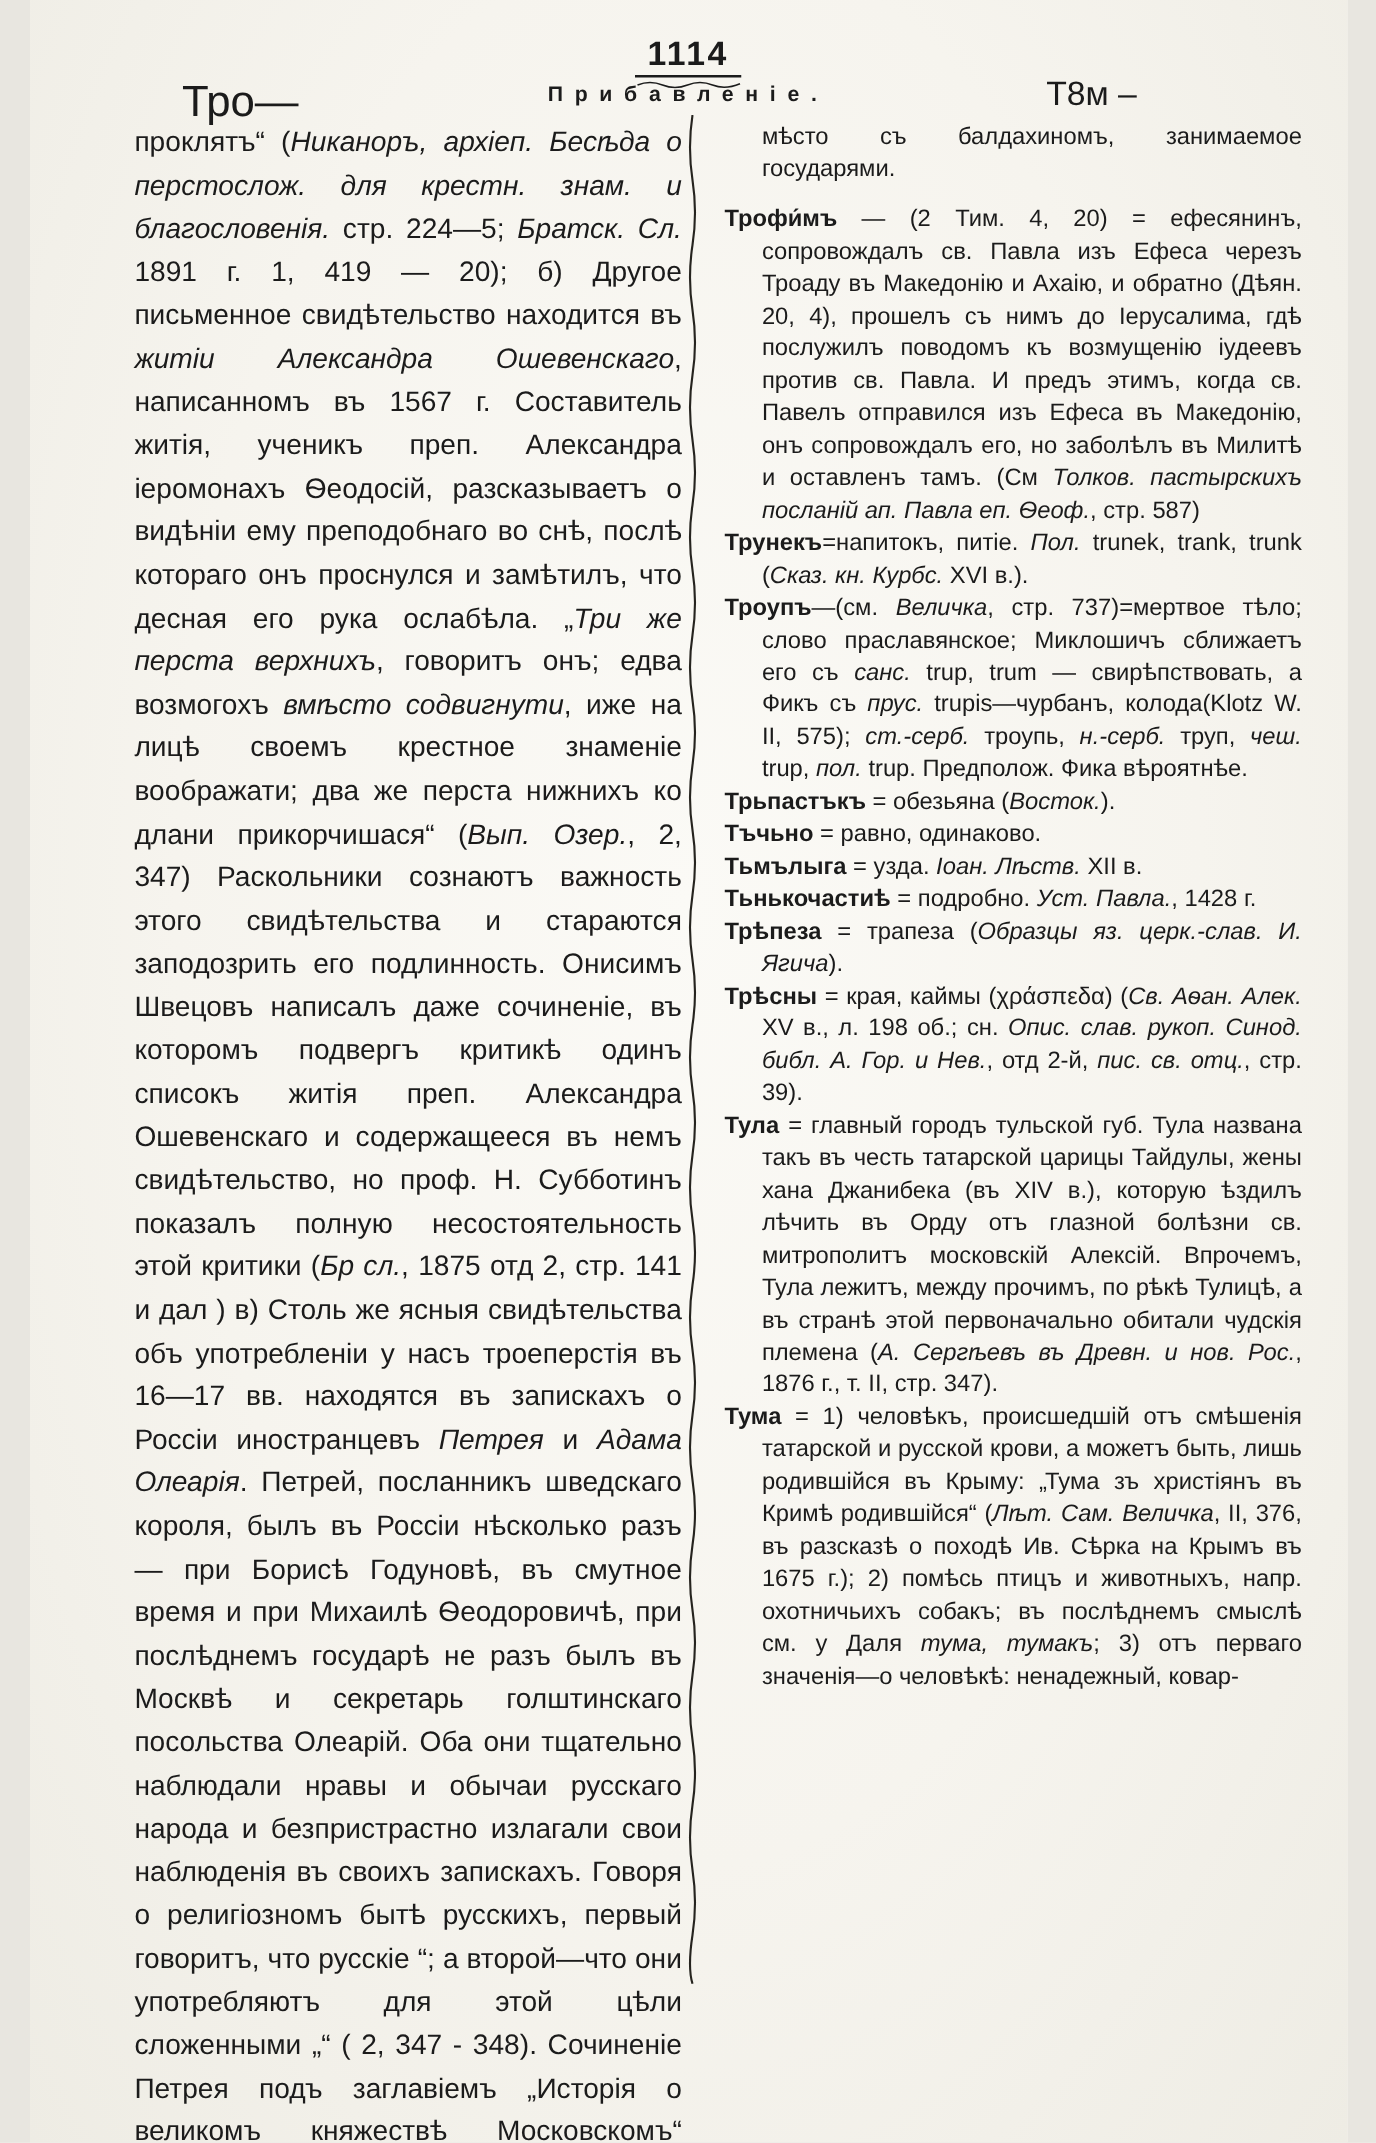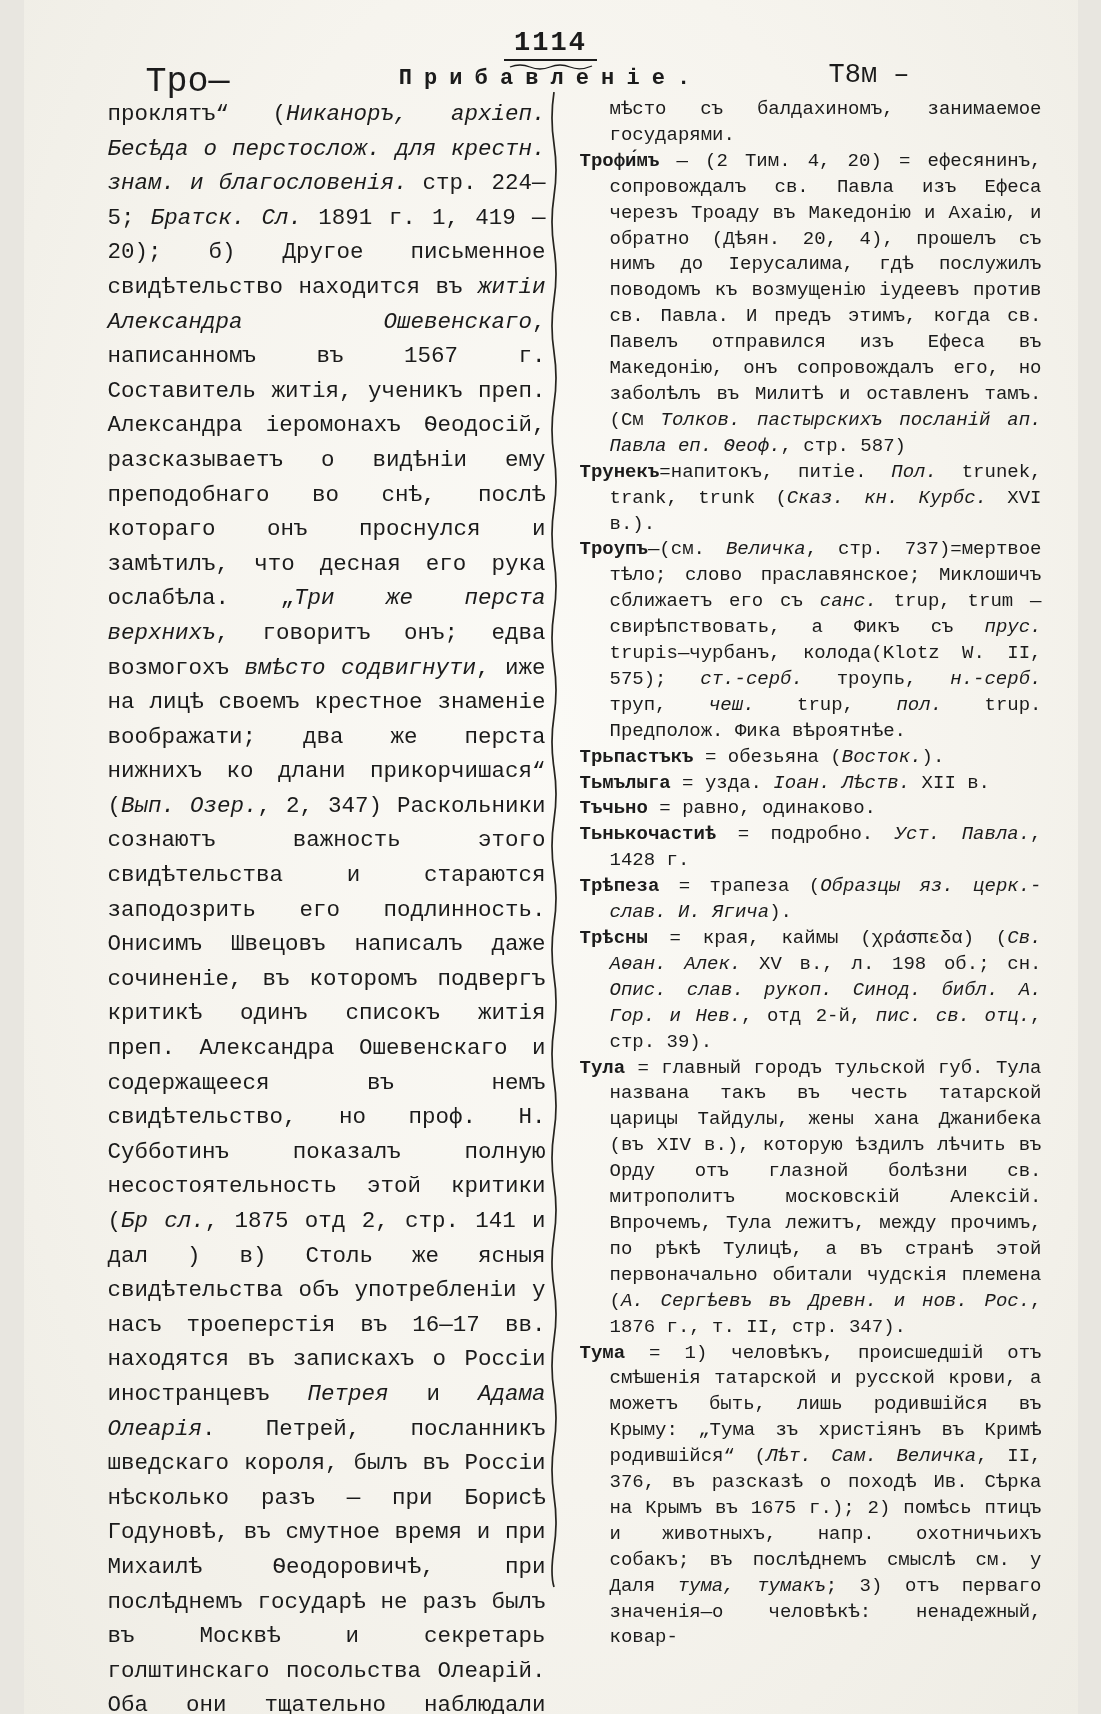--- a/index.html
+++ b/index.html
@@ -3,44 +3,44 @@
 <meta charset="utf-8">
 <style>
   html,body{margin:0;padding:0;background:#e8e6e0;}
   .page{
     position:relative;
     width:1054px;height:1714px;
     margin:0 auto;
     background:#f7f6f1;
     background-image:radial-gradient(ellipse at 50% 42%, #fbfaf6 0%, #f6f4ee 55%, #eeece4 100%);
     color:#1b1b1b;
-    font-family:Liberation Mono, monospace;
+    font-family:Liberation Sans, sans-serif;
     overflow:hidden;
   }
   
   .pageno-wrap{position:absolute;top:28px;left:0;width:100%;text-align:center;}
   .pageno{
     display:inline-block;
     font-size:27px;font-weight:bold;letter-spacing:2px;
     padding:0 10px 1px 10px;
     border-bottom:2px solid #1b1b1b;
   }
   .flourish{display:block;margin:1px auto 0 auto;}
   .runhead-left{position:absolute;top:62px;left:122px;font-size:35px;}
   .runhead-center{position:absolute;top:66px;left:0;width:100%;text-align:center;
-    font-size:22px;font-weight:bold;letter-spacing:0.55em;}
+    font-size:17px;font-weight:bold;letter-spacing:0.55em;}
   .runhead-right{position:absolute;top:60px;right:168px;font-size:27px;}
   
   .col{position:absolute;top:97px;text-align:justify;}
   .col-left{left:84px;width:438px;font-size:22.5px;line-height:34.6px;}
   .col-right{left:556px;width:462px;font-size:19px;line-height:25.9px;}
   .col p{margin:0;}
   .cont-left{text-indent:0;}
   .entry{padding-left:30px;text-indent:-30px;margin-top:4px;}
-  .col-right .cont{padding-left:30px;margin-bottom:0;}
+  .col-right .cont{padding-left:30px;margin-bottom:14px;}
   .hw{font-weight:bold;}
   i{font-style:italic;}
   
   .divider{position:absolute;left:524px;top:92px;}
 </style>
 </head>
 <body>
 
 <div class="page">
 
@@ -63,22 +63,22 @@
     <p class="cont-left">проклятъ“ (<i>Никаноръ, архіеп. Бесѣда о перстослож. для крестн. знам. и благословенія.</i> стр. 224—5; <i>Братск. Сл.</i> 1891 г. 1, 419 — 20); б) Другое письменное свидѣтельство находится въ <i>житіи Александра Ошевенскаго</i>, написанномъ въ 1567 г. Составитель житія, ученикъ преп. Александра іеромонахъ Ѳеодосій, разсказываетъ о видѣніи ему преподобнаго во снѣ, послѣ котораго онъ проснулся и замѣтилъ, что десная его рука ослабѣла. „<i>Три же перста верхнихъ</i>, говоритъ онъ; едва возмогохъ <i>вмѣсто содвигнути</i>, иже на лицѣ своемъ крестное знаменіе воображати; два же перста нижнихъ ко длани прикорчишася“ (<i>Вып. Озер.</i>, 2, 347) Раскольники сознаютъ важность этого свидѣтельства и стараются заподозрить его подлинность. Онисимъ Швецовъ написалъ даже сочиненіе, въ которомъ подвергъ критикѣ одинъ списокъ житія преп. Александра Ошевенскаго и содержащееся въ немъ свидѣтельство, но проф. Н. Субботинъ показалъ полную несостоятельность этой критики (<i>Бр сл.</i>, 1875 отд 2, стр. 141 и дал ) в) Столь же ясныя свидѣтельства объ употребленіи у насъ троеперстія въ 16—17 вв. находятся въ запискахъ о Россіи иностранцевъ <i>Петрея</i> и <i>Адама Олеарія</i>. Петрей, посланникъ шведскаго короля, былъ въ Россіи нѣсколько разъ — при Борисѣ Годуновѣ, въ смутное время и при Михаилѣ Ѳеодоровичѣ, при послѣднемъ государѣ не разъ былъ въ Москвѣ и секретарь голштинскаго посольства Олеарій. Оба они тщательно наблюдали нравы и обычаи русскаго народа и безпристрастно излагали свои наблюденія въ своихъ запискахъ. Говоря о религіозномъ бытѣ русскихъ, первый говоритъ, что русскіе “; а второй—что они употребляютъ для этой цѣли сложенными „“ ( 2, 347 - 348). Сочиненіе Петрея подъ заглавіемъ „Исторія о великомъ княжествѣ Московскомъ“ напечатано въ  за 1865—1867 гг. въ отд. IV, а Олеарія „Описаніе путешествія Голштинскаго посольства въ Московію“ тамъ же за 1868—70 гг.</p>
 
   </div>
 
   <div class="col col-right">
     <p class="cont">мѣсто съ балдахиномъ, занимаемое государями.</p>
     <p class="entry"><span class="hw">Трофи́мъ</span><span> — (2 Тим. 4, 20) = ефесянинъ, сопровождалъ св. Павла изъ Ефеса черезъ Троаду въ Македонію и Ахаію, и обратно (Дѣян. 20, 4), прошелъ съ нимъ до Іерусалима, гдѣ послужилъ поводомъ къ возмущенію іудеевъ против св. Павла. И предъ этимъ, когда св. Павелъ отправился изъ Ефеса въ Македонію, онъ сопровождалъ его, но заболѣлъ въ Милитѣ и оставленъ тамъ. (См <i>Толков. пастырскихъ посланій ап. Павла еп. Ѳеоф.</i>, стр. 587)</span></p>
     <p class="entry"><span class="hw">Трунекъ</span><span>=напитокъ, питіе. <i>Пол.</i> trunek, trank, trunk (<i>Сказ. кн. Курбс.</i> XVI в.).</span></p>
     <p class="entry"><span class="hw">Троупъ</span><span>—(см. <i>Величка</i>, стр. 737)=мертвое тѣло; слово праславянское; Миклошичъ сближаетъ его съ <i>санс.</i> trup, trum — свирѣпствовать, а Фикъ съ <i>прус.</i> trupis—чурбанъ, колода(Klotz W. II, 575); <i>ст.-серб.</i> троупь, <i>н.-серб.</i> труп, <i>чеш.</i> trup, <i>пол.</i> trup. Предполож. Фика вѣроятнѣе.</span></p>
     <p class="entry"><span class="hw">Трьпастъкъ</span><span> = обезьяна (<i>Восток.</i>).</span></p>
+    <p class="entry"><span class="hw">Тъчьно</span><span> = равно, одинаково.</span></p>
     <p class="entry"><span class="hw">Тьмълыга</span><span> = узда. <i>Іоан. Лѣств.</i> XII в.</span></p>
-    <p class="entry"><span class="hw">Тъчьно</span><span> = равно, одинаково.</span></p>
     <p class="entry"><span class="hw">Тьнькочастиѣ</span><span> = подробно. <i>Уст. Павла.</i>, 1428 г.</span></p>
     <p class="entry"><span class="hw">Трѣпеза</span><span> = трапеза (<i>Образцы яз. церк.-слав. И. Ягича</i>).</span></p>
     <p class="entry"><span class="hw">Трѣсны</span><span> = края, каймы (χράσπεδα) (<i>Св. Аѳан. Алек.</i> XV в., л. 198 об.; сн. <i>Опис. слав. рукоп. Синод. библ. А. Гор. и Нев.</i>, отд 2-й, <i>пис. св. отц.</i>, стр. 39).</span></p>
     <p class="entry"><span class="hw">Тула</span><span> = главный городъ тульской губ. Тула названа такъ въ честь татарской царицы Тайдулы, жены хана Джанибека (въ XIV в.), которую ѣздилъ лѣчить въ Орду отъ глазной болѣзни св. митрополитъ московскій Алексій. Впрочемъ, Тула лежитъ, между прочимъ, по рѣкѣ Тулицѣ, а въ странѣ этой первоначально обитали чудскія племена (<i>А. Сергѣевъ въ Древн. и нов. Рос.</i>, 1876 г., т. II, стр. 347).</span></p>
     <p class="entry"><span class="hw">Тума</span><span> = 1) человѣкъ, происшедшій отъ смѣшенія татарской и русской крови, а можетъ быть, лишь родившійся въ Крыму: „Тума зъ христіянъ въ Кримѣ родившійся“ (<i>Лѣт. Сам. Величка</i>, II, 376, въ разсказѣ о походѣ Ив. Сѣрка на Крымъ въ 1675 г.); 2) помѣсь птицъ и животныхъ, напр. охотничьихъ собакъ; въ послѣднемъ смыслѣ см. у Даля <i>тума, тумакъ</i>; 3) отъ перваго значенія—о человѣкѣ: ненадежный, ковар-</span></p>
   </div>
 
 </div>
 
 </body></html>

